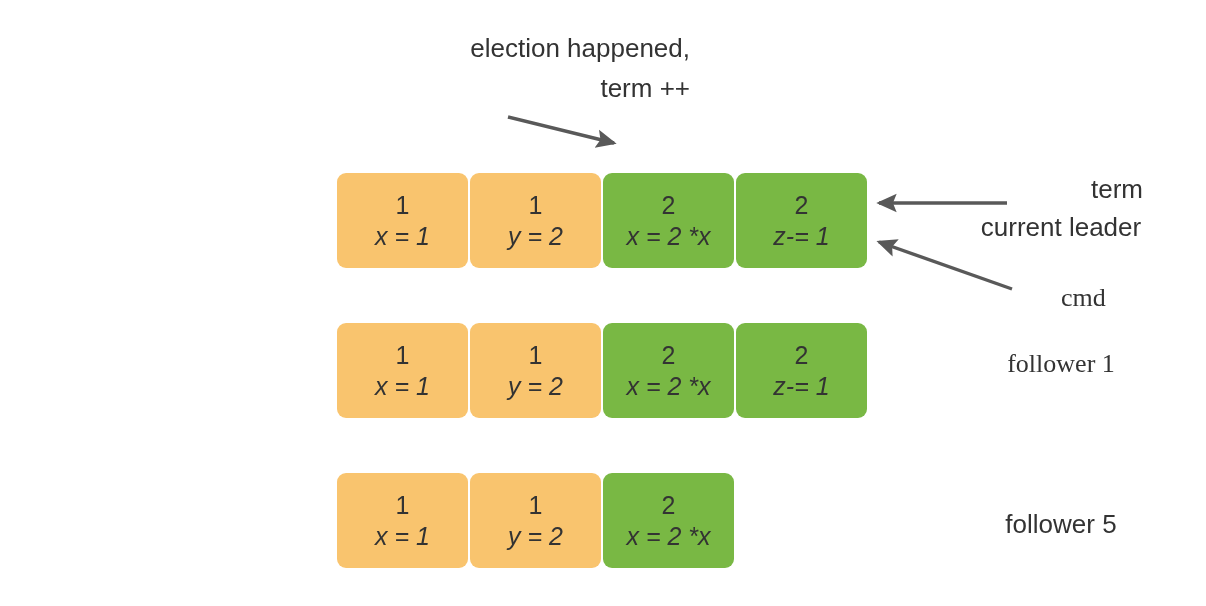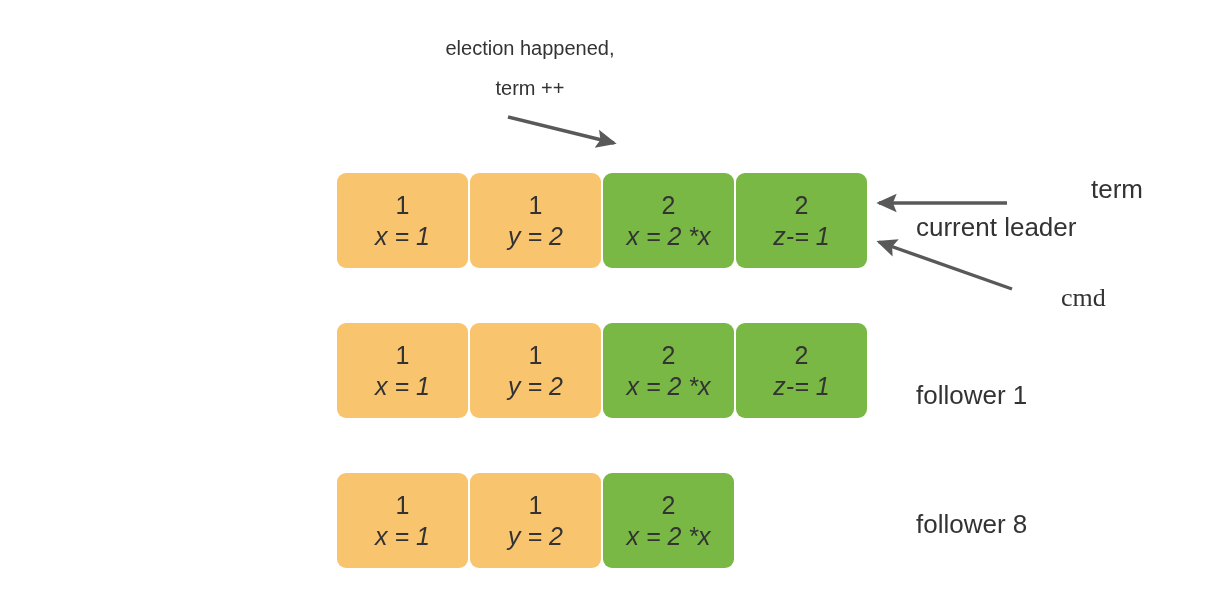--- a/index.html
+++ b/index.html
@@ -15,39 +15,39 @@
     font-family: "Liberation Sans", sans-serif;
     color: #333333;
   }
 
   
   #annotation-note {
     position: absolute;
     left: 370px;
     top: 28px;
     width: 320px;
-    text-align: center;
-    font-size: 20px;
+    text-align: right;
+    font-size: 26px;
     line-height: 40px;
     color: #333333;
     white-space: pre-line;
   }
 
   
   .row-label {
     position: absolute;
     right: 0;
     width: 290px;
-    text-align: left;
+    text-align: center;
     font-size: 26px;
     line-height: 30px;
     color: #333333;
   }
   #row-label-0 { top: 212px; }
-  #row-label-1 { top: 380px; }
+  #row-label-1 { top: 349px; font-family: Liberation Serif, serif; }
   #row-label-2 { top: 509px; }
 
   
   .log-row {
     position: absolute;
     left: 337px;
     height: 95px;
     display: flex;
     flex-direction: row;
     align-items: stretch;
@@ -103,21 +103,21 @@
   }
 </style>
 </head>
 <body>
 
 <div id="annotation-note">election happened,
 term ++</div>
 
 <div class="row-label" id="row-label-0">current leader</div>
 <div class="row-label" id="row-label-1">follower 1</div>
-<div class="row-label" id="row-label-2">follower 8</div>
+<div class="row-label" id="row-label-2">follower 5</div>
 
 <div class="log-row" id="log-row-0">
     <div class="log-entry" style="background: rgb(249, 196, 110);">
       <div class="term">1</div>
       <div class="cmd">x = 1</div>
     </div>
     <div class="log-entry" style="background: rgb(249, 196, 110);">
       <div class="term">1</div>
       <div class="cmd">y = 2</div>
     </div>

